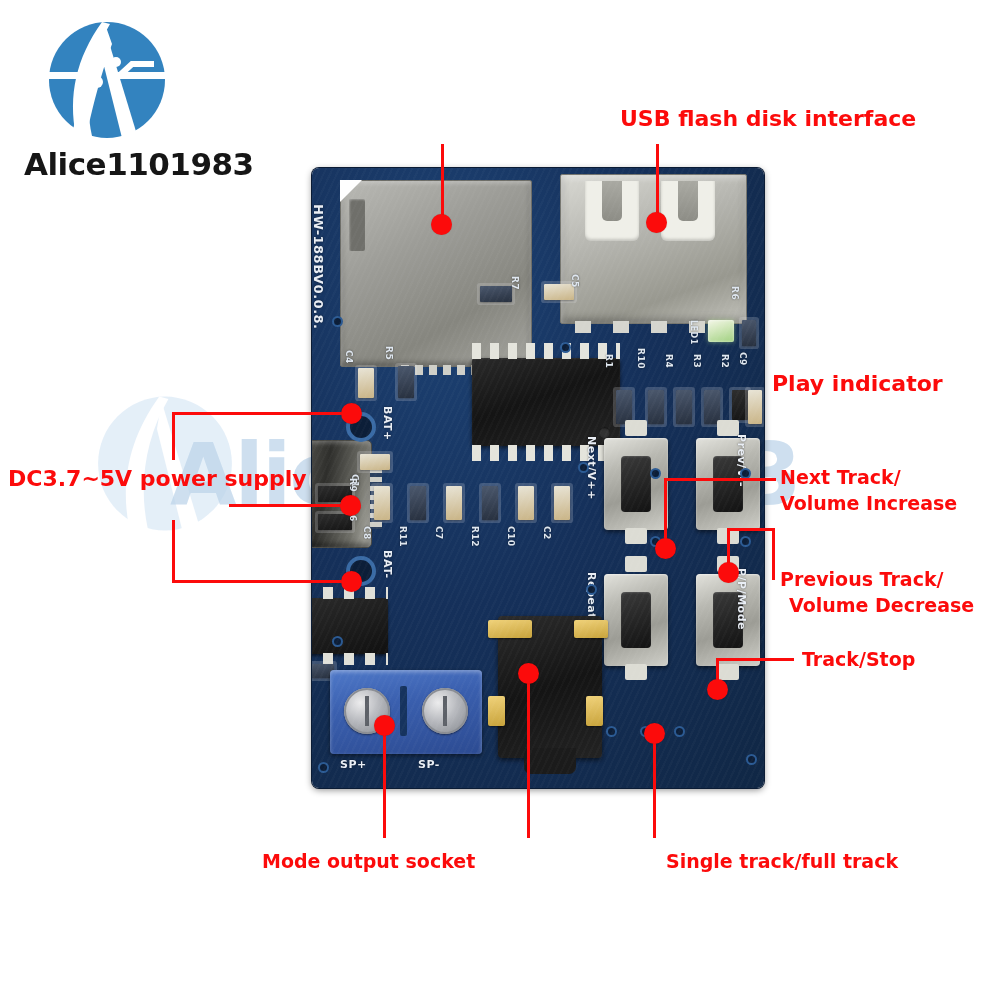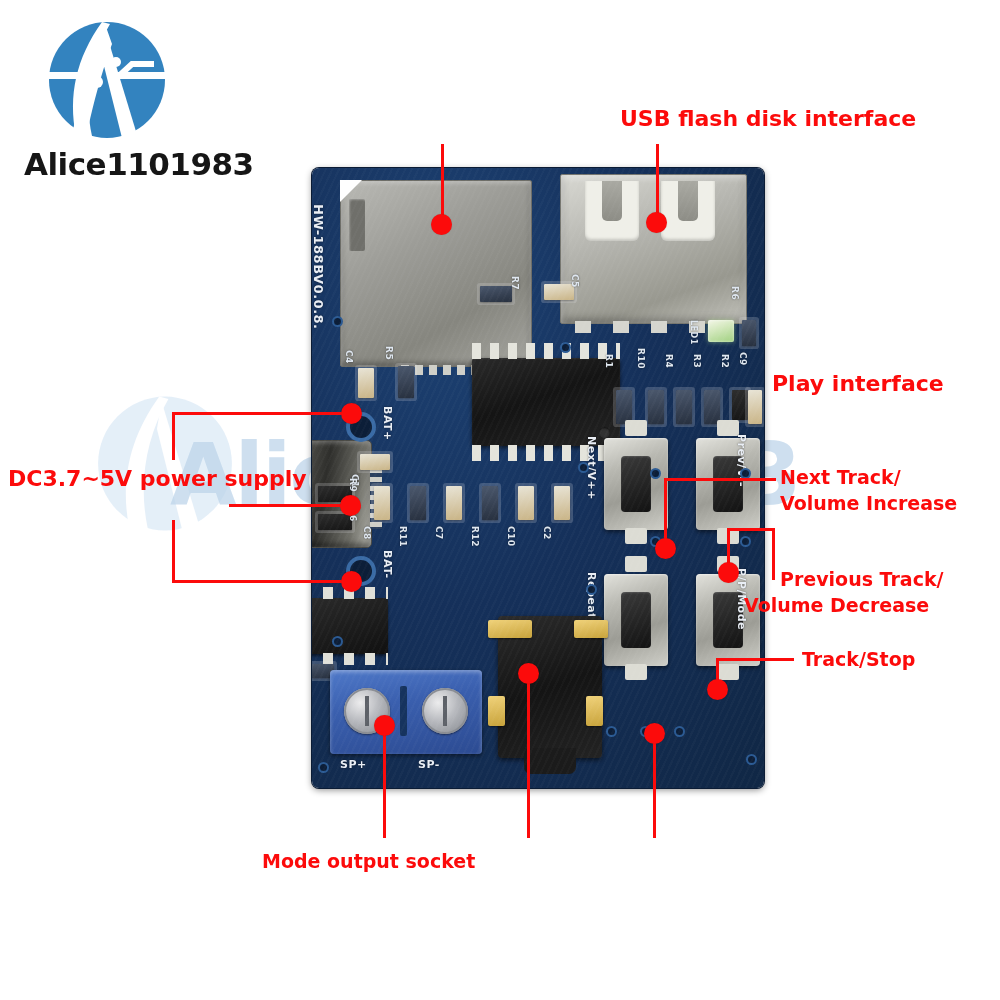--- a/index.html
+++ b/index.html
@@ -299,21 +299,21 @@
     <div class="pad-hole" style="left:436px;top:588px;"></div>
   </div>
 
   <div class="lead v" style="left:441px;top:144px;height:76px;"></div>
   <div class="dot" style="left:431px;top:214px;"></div>
 
   <div class="note n22" style="left:620px;top:106px;">USB flash disk interface</div>
   <div class="lead v" style="left:656px;top:144px;height:78px;"></div>
   <div class="dot" style="left:646px;top:212px;"></div>
 
-  <div class="note n22" style="left:772px;top:371px;">Play interface</div>
+  <div class="note n22" style="left:772px;top:371px;">Play indicator</div>
 
   <div class="note n18" style="left:8px;top:466px;">DC3.7~5V power supply</div>
 
   <div class="lead v" style="left:172px;top:414px;height:46px;"></div>
   <div class="lead h" style="left:172px;top:412px;width:178px;"></div>
   <div class="dot" style="left:341px;top:403px;"></div>
 
   <div class="lead h" style="left:229px;top:504px;width:120px;"></div>
   <div class="dot" style="left:340px;top:495px;"></div>
 
@@ -321,34 +321,35 @@
   <div class="lead h" style="left:172px;top:580px;width:178px;"></div>
   <div class="dot" style="left:341px;top:571px;"></div>
 
   <div class="note n19" style="left:780px;top:466px;">Next Track/</div>
   <div class="note n19" style="left:780px;top:492px;">Volume Increase</div>
   <div class="lead h" style="left:664px;top:478px;width:112px;"></div>
   <div class="lead v" style="left:664px;top:478px;height:70px;"></div>
   <div class="dot" style="left:655px;top:538px;"></div>
 
   <div class="note n19" style="left:780px;top:568px;text-align:right;">Previous Track/</div>
-  <div class="note n19" style="left:744px;top:594px;text-align:right;">Volume Decrease</div>
+  <div class="note n19" style="left:789px;top:594px;text-align:right;">Volume Decrease</div>
   <div class="lead h" style="left:727px;top:528px;width:48px;"></div>
   <div class="lead v" style="left:772px;top:528px;height:52px;"></div>
   <div class="lead v" style="left:727px;top:528px;height:42px;"></div>
   <div class="dot" style="left:718px;top:562px;"></div>
 
   <div class="note n19" style="left:802px;top:648px;">Track/Stop</div>
   <div class="lead h" style="left:716px;top:658px;width:78px;"></div>
   <div class="lead v" style="left:716px;top:658px;height:30px;"></div>
   <div class="dot" style="left:707px;top:679px;"></div>
 
   <div class="note n19" style="left:262px;top:850px;">Mode output socket</div>
   <div class="lead v" style="left:383px;top:730px;height:108px;"></div>
   <div class="dot" style="left:374px;top:715px;"></div>
 
   <div class="lead v" style="left:527px;top:678px;height:160px;"></div>
   <div class="dot" style="left:518px;top:663px;"></div>
 
+  <div class="note n19" style="left:666px;top:850px;">Single track/full track</div>
   <div class="lead v" style="left:653px;top:742px;height:96px;"></div>
   <div class="dot" style="left:644px;top:723px;"></div>
 
 </div>
 
 </body></html>

